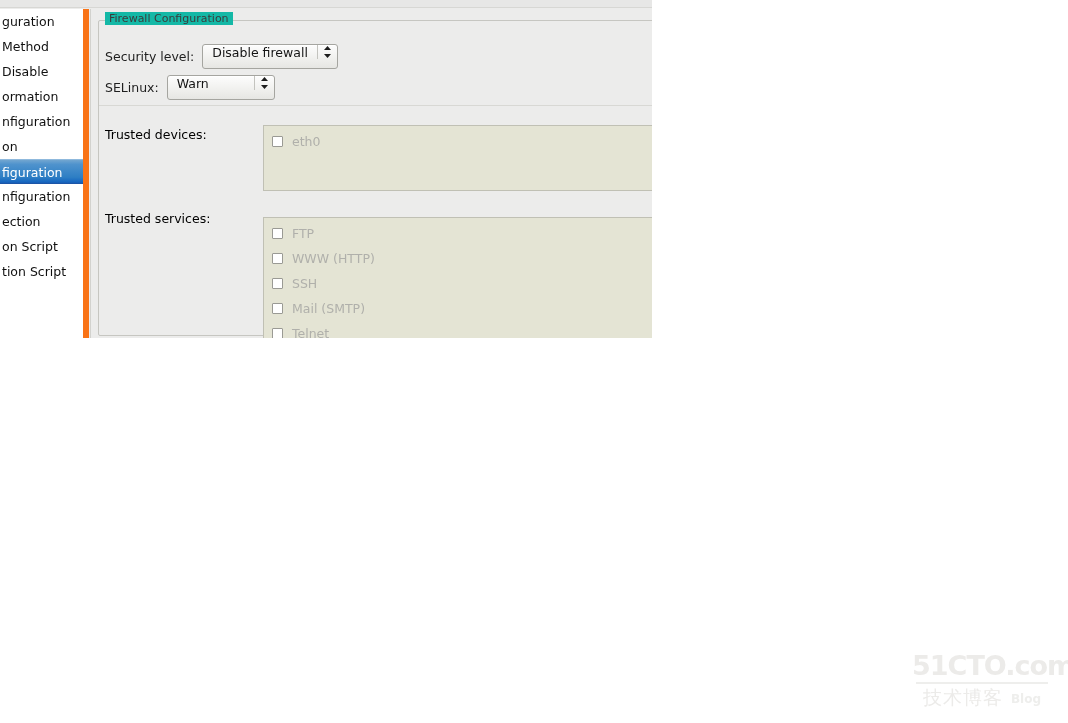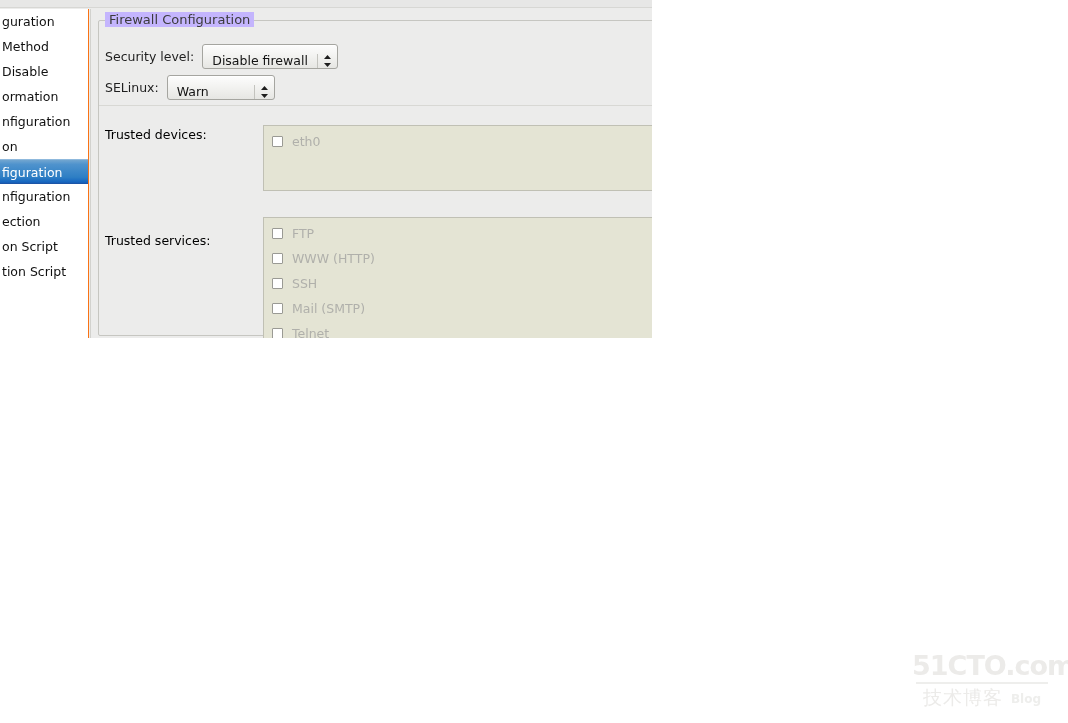--- a/index.html
+++ b/index.html
@@ -24,21 +24,21 @@
     position:absolute;left:0;top:0;width:652px;height:8px;
     background:#e7e7e6;
     border-bottom:1px solid #d7d7d4;
     box-sizing:border-box;
   }
   
   #sidebar{
     position:absolute;left:0;top:9px;
     width:89px;height:329px;
     background:#ffffff;
-    border-right:1px solid #f97316;
+    border-right:6px solid #f97316;
     box-sizing:border-box;
     overflow:hidden;
   }
   .side-item{
     height:25px;
     line-height:25px;
     padding-left:2px;
     white-space:nowrap;
     font-size:12.5px;
     color:#101010;
@@ -66,36 +66,36 @@
   
   #frame{
     position:absolute;left:7px;top:11px;
     width:580px;height:316px;
     border:1px solid #c6c6c1;
     border-radius:2px;
     box-sizing:border-box;
   }
   #frame-title{
     position:absolute;left:14px;top:3px;
-    background:#c4b5fd;
+    background:#14b8a6;
     padding:0 4px;
-    font-size:13px;
+    font-size:11px;
     color:#3b3b3b;
     white-space:nowrap;
   }
   
   .row{position:absolute;display:flex;align-items:center;}
   #row-security{left:14px;top:35px;}
   #row-selinux{left:14px;top:66px;}
   .field-label{
     font-size:12.5px;color:#1e1e1e;white-space:nowrap;margin-right:8px;
   }
   
   .combo{
-    display:inline-flex;align-items:flex-end;
+    display:inline-flex;align-items:flex-start;
     height:25px;
     background:linear-gradient(to bottom,#fdfdfd 0%,#f2f2f0 50%,#e6e6e3 100%);
     border:1px solid #a5a5a0;
     border-radius:3px;
     box-shadow:inset 0 1px 0 #ffffff;
     box-sizing:border-box;
     cursor:default;
   }
   .combo-text{
     display:flex;align-items:center;
@@ -114,21 +114,21 @@
     background:#d8d8d4;
   }
   
   .list-label{
     position:absolute;
     font-size:12.5px;
     color:#000000;          
     white-space:nowrap;
   }
   #label-devices{left:14px;top:118px;}
-  #label-services{left:14px;top:224px;}
+  #label-services{left:14px;top:202px;}
   .listbox{
     position:absolute;
     background:#e4e4d4;       
     border:1px solid #c0c0b4;
     box-sizing:border-box;
     overflow:hidden;
     padding-top:3px;
   }
   #list-devices{left:172px;top:116px;width:420px;height:66px;}
   #list-services{left:172px;top:208px;width:420px;height:122px;}

